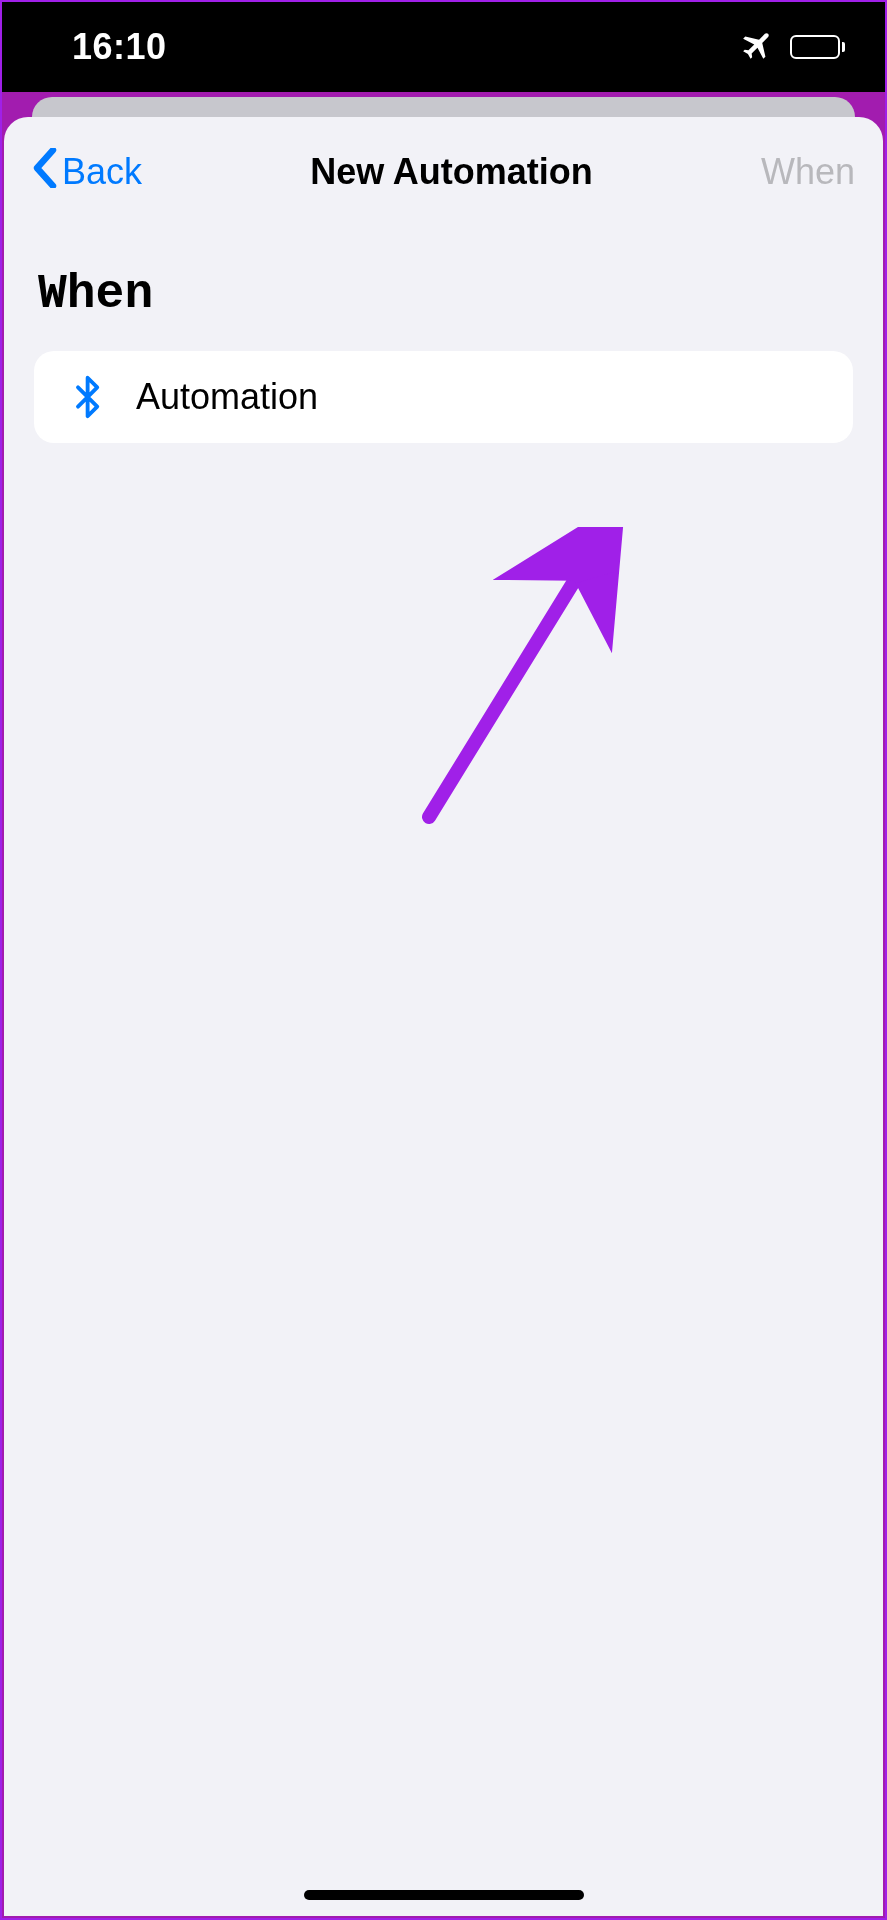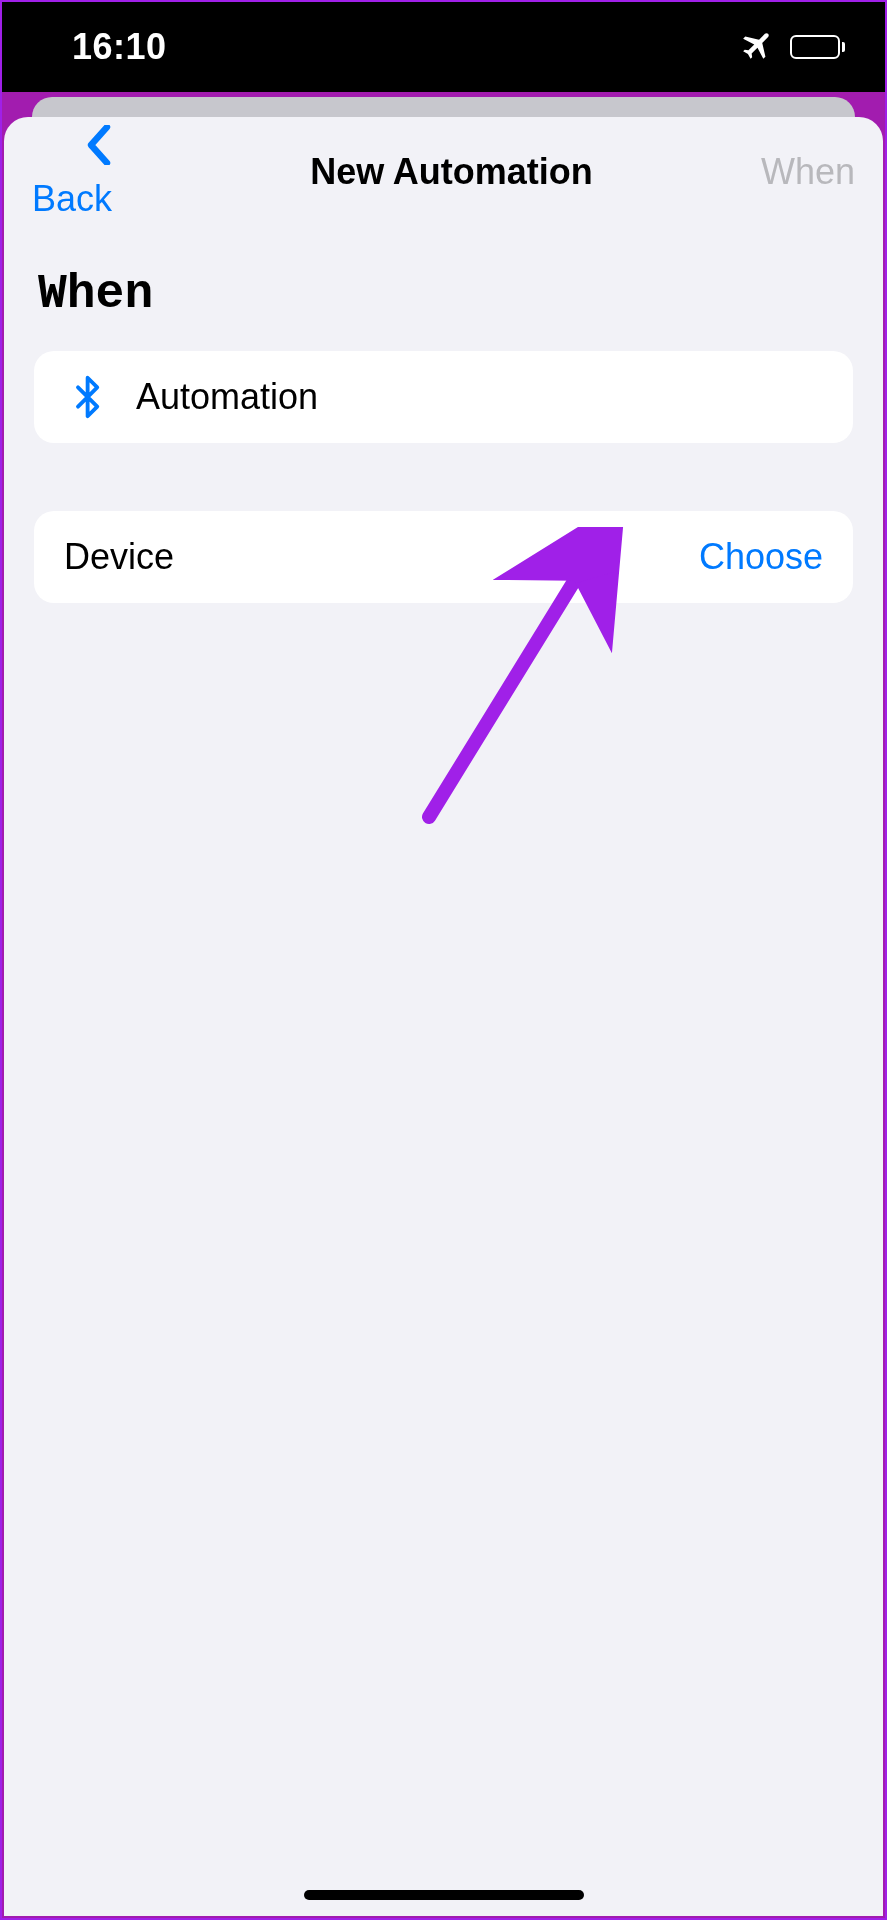--- a/index.html
+++ b/index.html
@@ -101,25 +101,24 @@
   .nav {
     height: 110px;
     display: flex;
     align-items: center;
     justify-content: space-between;
     padding: 0 28px;
     position: relative;
   }
   .nav-back {
     display: flex;
-    align-items: flex-end;
+    align-items: center;
     color: #007aff;
     font-size: 36px;
     gap: 4px;
-    flex-direction: column;
   }
   .nav-back-chevron svg {
     width: 26px;
     height: 40px;
   }
   .nav-title {
     position: absolute;
     left: 16px;
     right: 0;
     text-align: center;
@@ -241,26 +240,20 @@
       <div class="cell">
         <span class="cell-icon">
           <svg viewBox="0 0 24 32" fill="none" stroke="#007aff" stroke-width="2.8" stroke-linejoin="round" stroke-linecap="round">
             <path d="M4 9 L18 23 L11 30 L11 2 L18 9 L4 23"></path>
           </svg>
         </span>
         <span class="cell-label">Automation</span>
       </div>
     </div>
 
-    <div class="cell-group group2">
-      <div class="cell">
-        <span class="cell-label">Device</span>
-        <span class="cell-action">Choose</span>
-      </div>
-    </div>
 
     <svg class="annotation-arrow" style="left:405px; top:410px; width:220px; height:310px;" viewBox="0 0 220 310">
       <defs>
         <marker id="arrowhead" markerWidth="12" markerHeight="12" refX="5" refY="5" orient="auto">
           <path d="M0,0 L10,5 L0,10 L3,5 Z" fill="#a020e8"></path>
         </marker>
       </defs>
       <line x1="20" y1="290" x2="180" y2="30" stroke="#a020e8" stroke-width="14" stroke-linecap="round" marker-end="url(#arrowhead)"></line>
       <path d="M165 10 L205 45 L168 56 Z" fill="#a020e8"></path>
     </svg>

